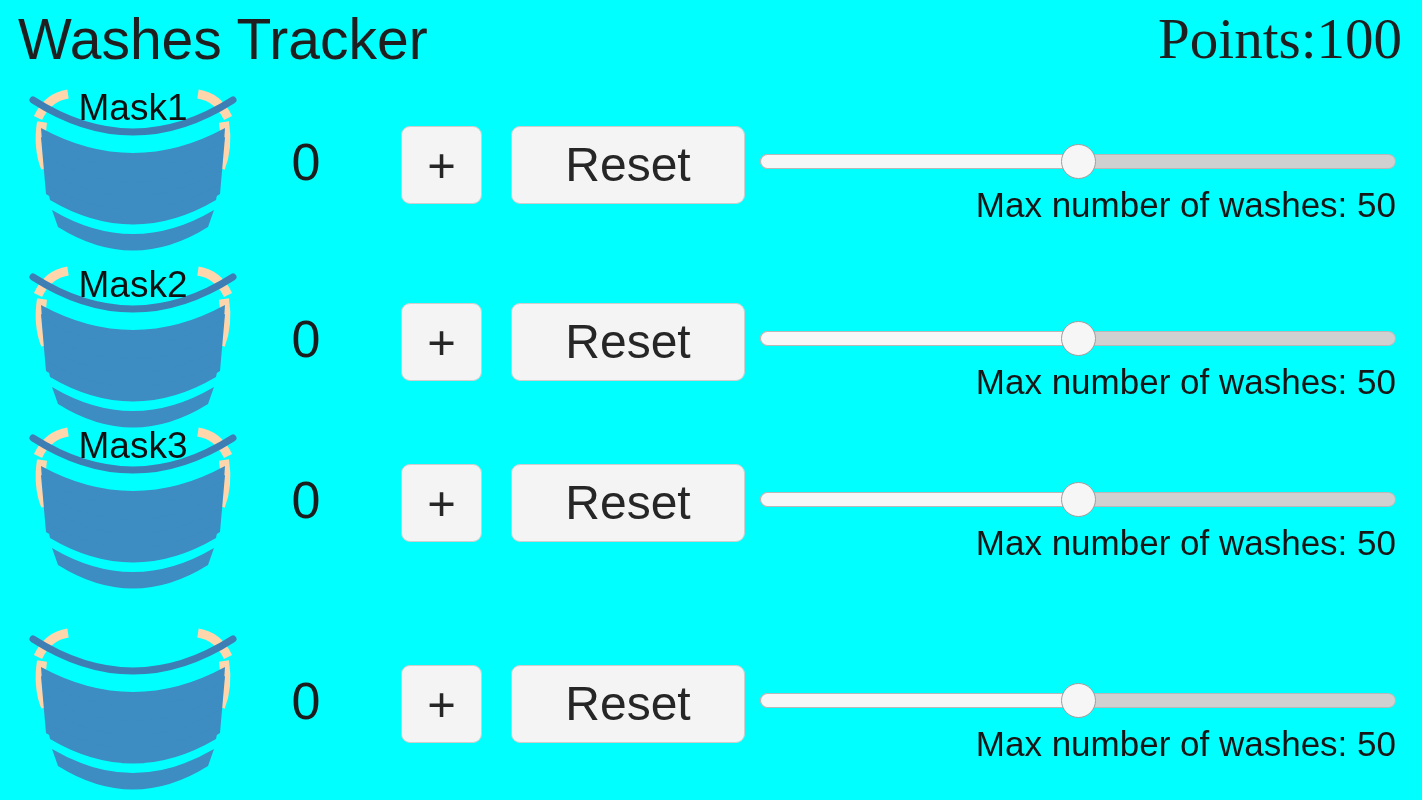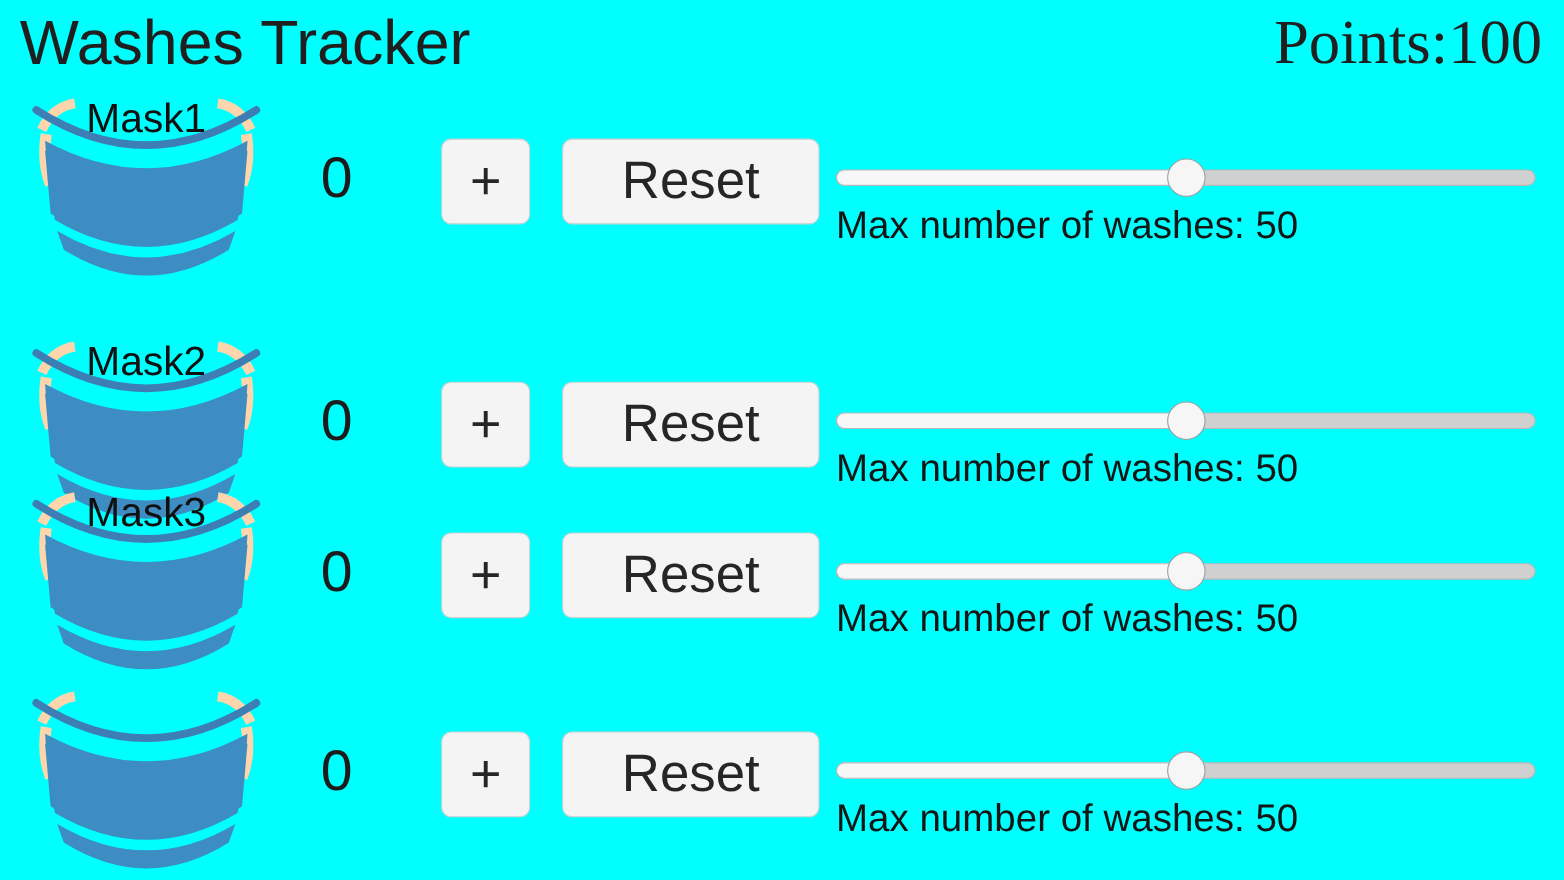--- a/index.html
+++ b/index.html
@@ -56,22 +56,22 @@
     width: 1422px;
     height: 722px;
   }
   .mask-row {
     position: absolute;
     left: 0;
     width: 1422px;
     height: 181px;
   }
   .mask-row.r0 { top: 4px; }
-  .mask-row.r1 { top: 181px; margin-top: 44px; }
-  .mask-row.r2 { top: 362px; }
+  .mask-row.r1 { top: 181px; }
+  .mask-row.r2 { top: 342px; }
   .mask-row.r3 { top: 543px; }
 
   
   .mask-cell {
     position: absolute;
     left: 8px;
     top: 0px;
     width: 250px;
     height: 175px;
   }
@@ -188,21 +188,21 @@
     background: #f6f6f6;
     border: 1px solid #9e9e9e;
     box-sizing: border-box;
     cursor: pointer;
   }
   .slider-caption {
     position: absolute;
     left: 0;
     top: 62px;
     width: 636px;
-    text-align: left;
+    text-align: right;
     font-size: 35px;
     line-height: 42px;
     color: #161616;
     white-space: nowrap;
   }
 </style>
 </head>
 <body>
 
 <div class="header">

